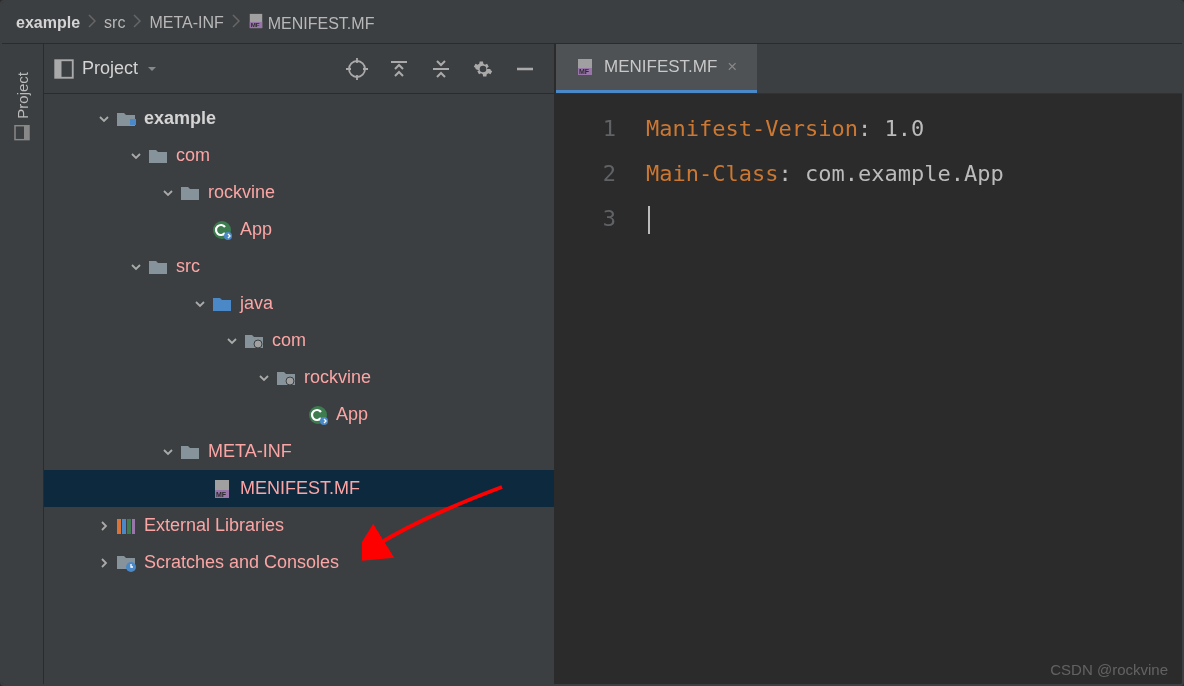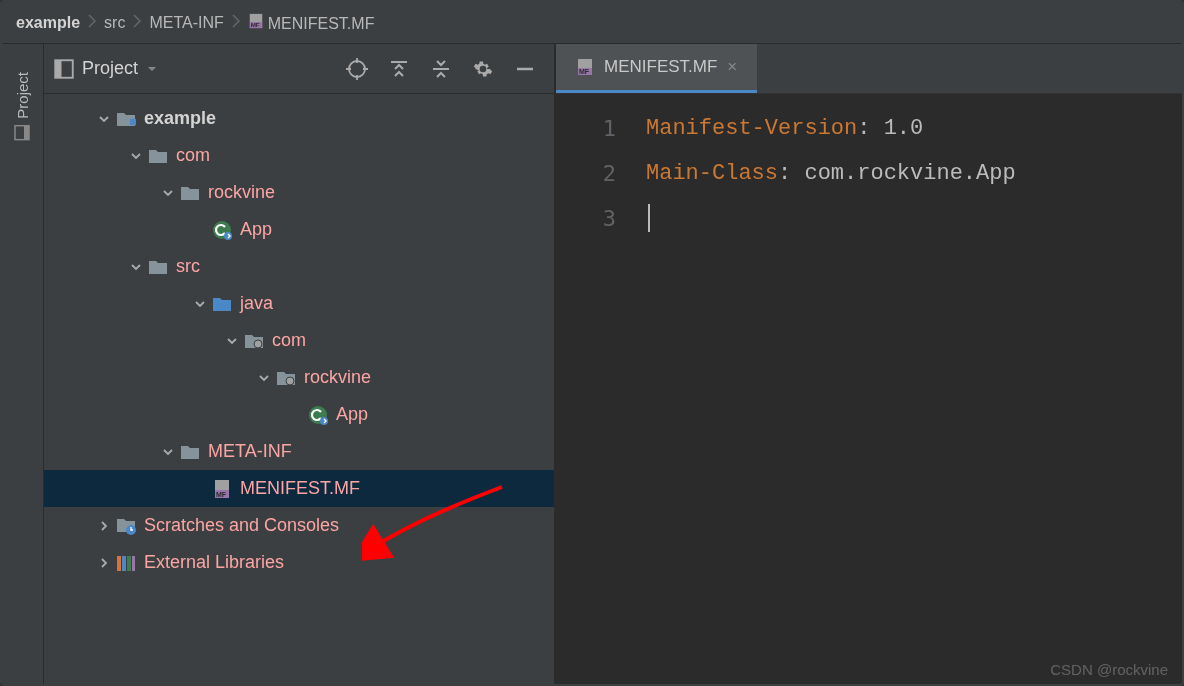--- a/index.html
+++ b/index.html
@@ -34,21 +34,21 @@
 
 .editor-area { flex: 1; background: #2b2b2b; display: flex; flex-direction: column; }
 .tabs { height: 50px; background: #3c3f41; display: flex; align-items: stretch; border-bottom: 1px solid #323232; }
 .tab { display: flex; align-items: center; gap: 10px; padding: 0 20px; background: #4e5254; color: #c8c8c8; cursor: pointer; border-bottom: 3px solid #4a88c7; font-size: 17px; }
 .close-x { color: #888; cursor: pointer; }
 
 .editor { flex: 1; display: flex; font-family: "Menlo", "Consolas", monospace; font-size: 22px; padding-top: 12px; }
 .gutter { width: 90px; padding-right: 30px; color: #606366; text-align: right; }
 .gutter div { height: 45px; line-height: 45px; }
 .code { flex: 1; }
-.code-line { height: 45px; line-height: 45px; color: #bbbbbb; font-family: Liberation Mono, monospace; }
+.code-line { height: 45px; line-height: 45px; color: #bbbbbb; }
 .kw { color: #cc7832; }
 .cursor { display: inline-block; width: 2px; height: 28px; background: #bbbbbb; vertical-align: middle; margin-left: 2px; }
 
 .folder-icon { fill: #87939a; }
 .folder-blue { fill: #4a88c7; }
 .watermark { position: absolute; right: 14px; bottom: 6px; color: rgba(200,200,200,0.35); font-size: 15px; }
 
 
 .arrow { position: absolute; left: 360px; top: 475px; pointer-events: none; }
 </style>
@@ -290,43 +290,43 @@
         </div>
         <div class="tree-row">
           <span class="indent" style="width:50px"></span>
           <span class="toggle">
             <svg width="12" height="12" viewBox="0 0 12 12">
               <path d="M4 2 L8 6 L4 10" fill="none" stroke="#aaa" stroke-width="1.8"></path>
             </svg>
           </span>
           <span class="node-icon">
             <svg width="20" height="18" viewBox="0 0 20 18">
-              <path class="folder-icon" d="M1 2 h7 l2 2 h9 v11 h-18 z"></path>
-              <circle cx="15" cy="13" r="5" fill="#4a88c7"></circle>
-              <path d="M15 10 v3 h2" fill="none" stroke="#fff" stroke-width="1.3"></path>
-            </svg>
-          </span>
-          <span class="node-label">Scratches and Consoles</span>
-        </div>
-        <div class="tree-row">
-          <span class="indent" style="width:50px"></span>
-          <span class="toggle">
-            <svg width="12" height="12" viewBox="0 0 12 12">
-              <path d="M4 2 L8 6 L4 10" fill="none" stroke="#aaa" stroke-width="1.8"></path>
-            </svg>
-          </span>
-          <span class="node-icon">
-            <svg width="20" height="18" viewBox="0 0 20 18">
               <rect x="1" y="2" width="4" height="15" fill="#d97338"></rect>
               <rect x="6" y="2" width="4" height="15" fill="#4a88c7"></rect>
               <rect x="11" y="2" width="4" height="15" fill="#3c7c4f"></rect>
               <rect x="16" y="2" width="3" height="15" fill="#9876aa"></rect>
             </svg>
           </span>
           <span class="node-label">External Libraries</span>
+        </div>
+        <div class="tree-row">
+          <span class="indent" style="width:50px"></span>
+          <span class="toggle">
+            <svg width="12" height="12" viewBox="0 0 12 12">
+              <path d="M4 2 L8 6 L4 10" fill="none" stroke="#aaa" stroke-width="1.8"></path>
+            </svg>
+          </span>
+          <span class="node-icon">
+            <svg width="20" height="18" viewBox="0 0 20 18">
+              <path class="folder-icon" d="M1 2 h7 l2 2 h9 v11 h-18 z"></path>
+              <circle cx="15" cy="13" r="5" fill="#4a88c7"></circle>
+              <path d="M15 10 v3 h2" fill="none" stroke="#fff" stroke-width="1.3"></path>
+            </svg>
+          </span>
+          <span class="node-label">Scratches and Consoles</span>
         </div>
       </div>
   </div>
 
   <div class="editor-area">
     <div class="tabs">
       <div class="tab">
         <svg width="18" height="18" viewBox="0 0 18 18">
             <rect x="2" y="1" width="14" height="16" fill="#a0a0a0"></rect>
             <rect x="2" y="10" width="14" height="7" fill="#9876aa"></rect>
@@ -337,21 +337,21 @@
       </div>
     </div>
     <div class="editor">
       <div class="gutter">
         <div>1</div>
         <div>2</div>
         <div>3</div>
       </div>
       <div class="code">
         <div class="code-line"><span class="kw">Manifest-Version</span><span>: 1.0</span></div>
-        <div class="code-line"><span class="kw">Main-Class</span><span>: com.rockvine.App</span></div>
+        <div class="code-line"><span class="kw">Main-Class</span><span>: com.example.App</span></div>
         <div class="code-line"><span class="cursor"></span></div>
       </div>
     </div>
   </div>
 </div>
 
 <svg class="arrow" width="150" height="90">
   <defs>
       <marker id="ah" markerWidth="10" markerHeight="10" refX="2" refY="5" orient="auto">
         <path d="M0 0 L10 5 L0 10 z" fill="#ff0000"></path>

